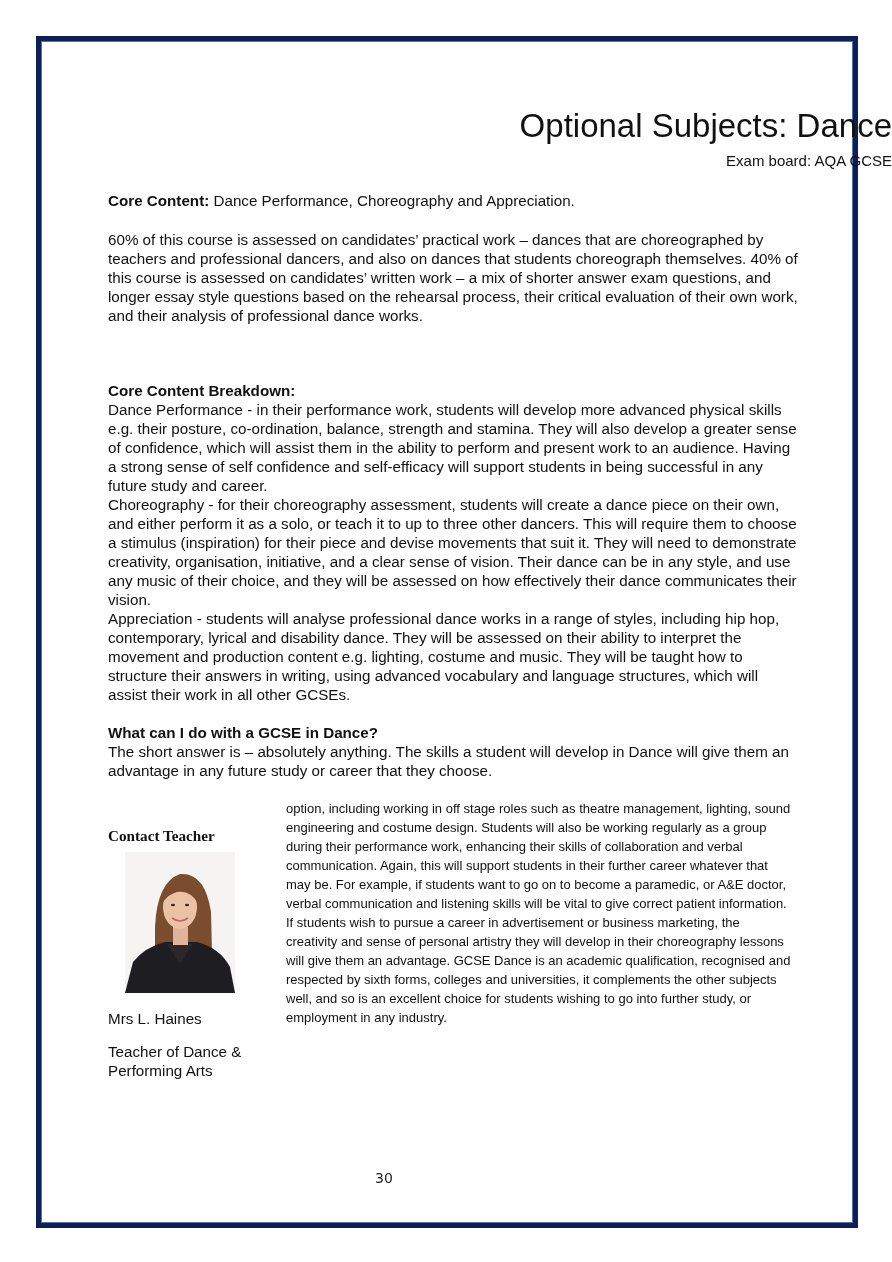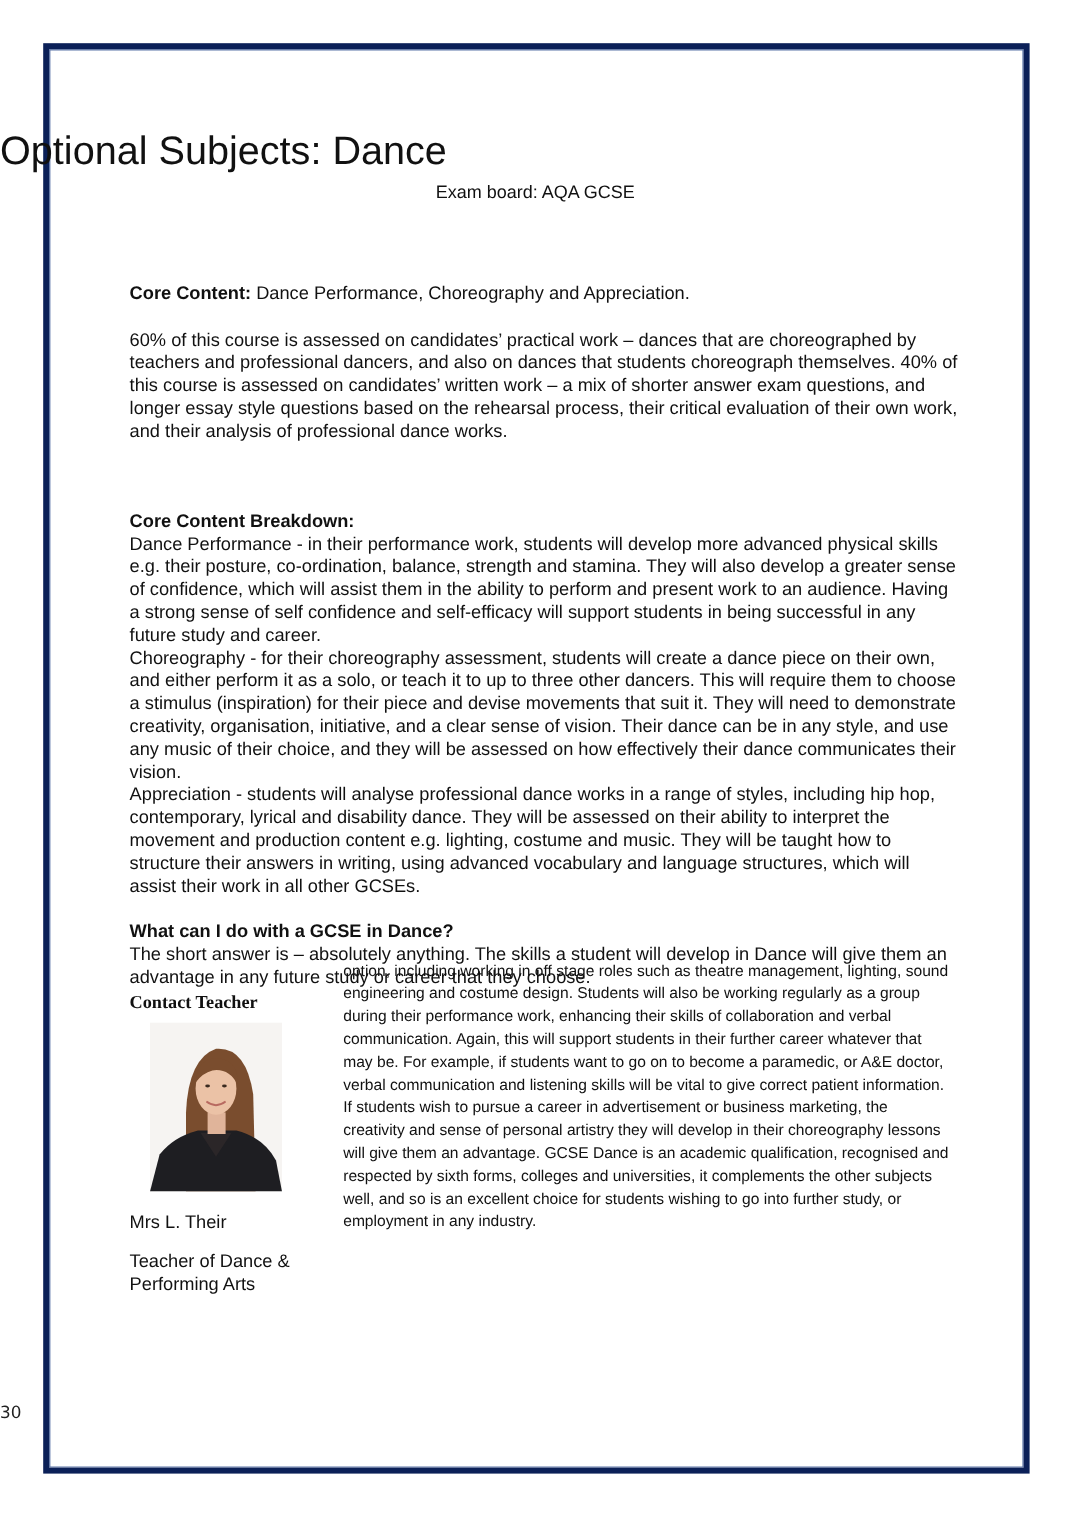--- a/index.html
+++ b/index.html
@@ -1,37 +1,37 @@
 <!DOCTYPE html>
 <html><head>
   <meta charset="utf-8">
   <style>
     html, body { margin: 0; padding: 0; background: #ffffff; }
     body { width: 892px; height: 1262px; position: relative; overflow: hidden;
            font-family: "Liberation Sans", sans-serif; color: #111; }
     .frame { position: absolute; left: 36px; top: 36px; width: 812px; height: 1182px;
              border: 5px solid #0b2058; box-shadow: inset 0 0 0 1px #5a74a8; }
-    .title { position: absolute; left: 0; width: 892px; top: 106px; text-align: left;
+    .title { position: absolute; left: 0; width: 892px; top: 106px; text-align: right;
              font-size: 33px; line-height: 40px; color: #111; }
-    .subtitle { position: absolute; left: 0; width: 892px; top: 151px; text-align: center;
+    .subtitle { position: absolute; left: 0; width: 892px; top: 151px; text-align: right;
                 font-size: 15px; line-height: 19px; }
-    .block { position: absolute; left: 108px; width: 690px; font-size: 15.2px; line-height: 19px; margin-top: 44px; }
+    .block { position: absolute; left: 108px; width: 690px; font-size: 15.2px; line-height: 19px; }
     .block p { margin: 0; }
     .b { font-weight: bold; }
     .core { top: 191px; }
     .assess { top: 230px; }
     .breakdown { top: 381px; }
     .whatcan { top: 723px; }
     .wrapcol { position: absolute; left: 286px; top: 799px; width: 505px; font-size: 13px; line-height: 19px; }
     .wrapcol p { margin: 0; }
     .contact-title { position: absolute; left: 108px; top: 826px; font-size: 15.2px; font-weight: bold; line-height: 19px; font-family: Liberation Serif, serif; }
     .photo { position: absolute; left: 125px; top: 852px; width: 110px; height: 141px; }
     .teacher-name { position: absolute; left: 108px; top: 1009px; font-size: 15.2px; line-height: 19px; }
     .teacher-role { position: absolute; left: 108px; top: 1042px; width: 170px; font-size: 15.2px; line-height: 19px; }
-    .pageno { position: absolute; left: 0; width: 768px; top: 1170px; 
+    .pageno { position: absolute; left: 0; width: 768px; top: 1170px; text-align: center;
               font-size: 14px; font-family: "DejaVu Sans", sans-serif; color: #222; }
   </style>
 </head>
 <body>
 
 <div class="frame"></div>
 
 <div class="title">Optional Subjects: Dance</div>
 <div class="subtitle">Exam board: AQA GCSE</div>
 
@@ -67,16 +67,16 @@
   <path d="M0 141 L8 110 Q20 95 40 90 L72 90 Q95 96 105 115 L110 141 Z" fill="#1e1e22"></path>
   <path d="M42 92 L55 112 L68 92 Z" fill="#2b2628"></path>
   <rect x="48" y="75" width="15" height="18" fill="#e0b49a"></rect>
   <ellipse cx="55" cy="55" rx="17" ry="22" fill="#ebc2a6"></ellipse>
   <path d="M38 50 Q40 28 58 30 Q74 32 73 52 Q66 38 52 40 Q44 42 38 50 Z" fill="#7a4d2e"></path>
   <ellipse cx="48" cy="53" rx="2" ry="1.2" fill="#3a2a20"></ellipse>
   <ellipse cx="62" cy="53" rx="2" ry="1.2" fill="#3a2a20"></ellipse>
   <path d="M47 66 Q55 72 63 66" stroke="#b86a60" stroke-width="1.6" fill="none"></path>
 </svg>
 
-<div class="teacher-name">Mrs L. Their</div>
+<div class="teacher-name">Mrs L. Haines</div>
 <div class="teacher-role">Teacher of Dance &amp; Performing Arts</div>
 
 <div class="pageno">30</div>
 
 </body></html>

